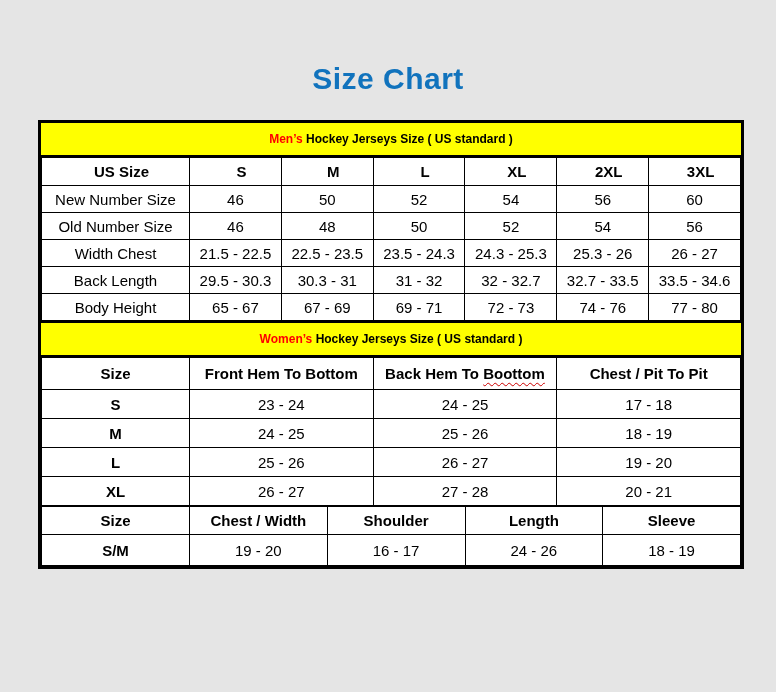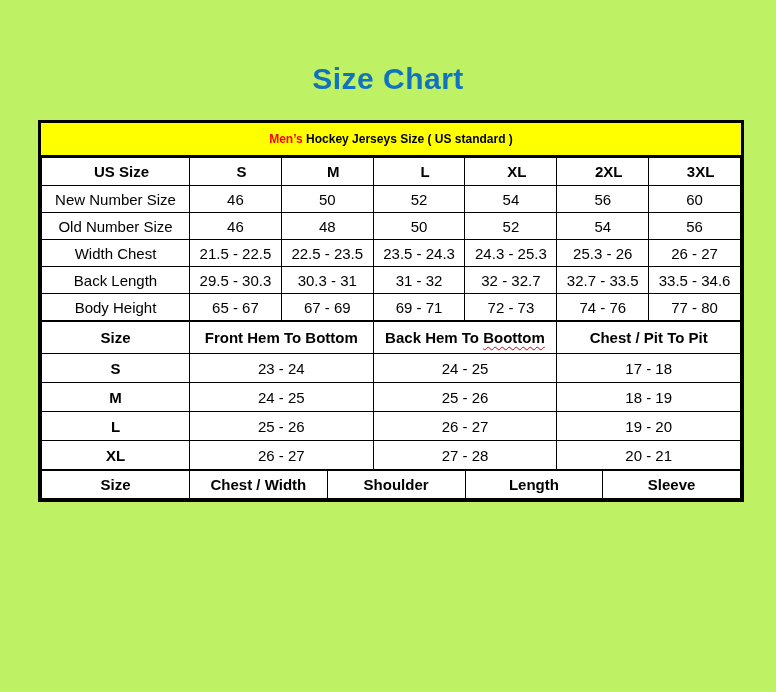--- a/index.html
+++ b/index.html
@@ -4,21 +4,21 @@
 <style>
   html, body { margin: 0; padding: 0; }
   body {
     font-family: "Liberation Sans", sans-serif;
     background: #ffffff;
   }
   .canvas {
     position: relative;
     width: 776px;
     height: 692px;
-    background: #bef264;
+    background: #e5e5e5;
     overflow: hidden;
   }
   .page-title {
     margin: 0;
     padding-top: 62px;
     text-align: center;
     font-size: 30px;
     font-weight: bold;
     color: #1173BD;
     letter-spacing: 0.5px;
@@ -150,20 +150,24 @@
           <td>65 - 67</td>
           <td>67 - 69</td>
           <td>69 - 71</td>
           <td>72 - 73</td>
           <td>74 - 76</td>
           <td>77 - 80</td>
         </tr>
       </tbody>
     </table>
 
+    <div class="band mid">
+      <span class="hl">Women’s</span>
+      <span>Hockey Jerseys Size ( US standard )</span>
+    </div>
     <table class="t-womens">
       <colgroup>
           <col class="label-col">
           <col>
           <col>
           <col>
         </colgroup>
       <thead>
         <tr>
           <th>Size</th>
@@ -214,17 +218,24 @@
       <thead>
         <tr>
           <th>Size</th>
           <th>Chest / Width</th>
           <th>Shoulder</th>
           <th>Length</th>
           <th>Sleeve</th>
         </tr>
       </thead>
       <tbody>
+        <tr>
+          <td class="rowlabel-bold">S/M</td>
+          <td>19 - 20</td>
+          <td>16 - 17</td>
+          <td>24 - 26</td>
+          <td>18 - 19</td>
+        </tr>
       </tbody>
     </table>
 
   </div>
 </div>
 
 </body></html>

